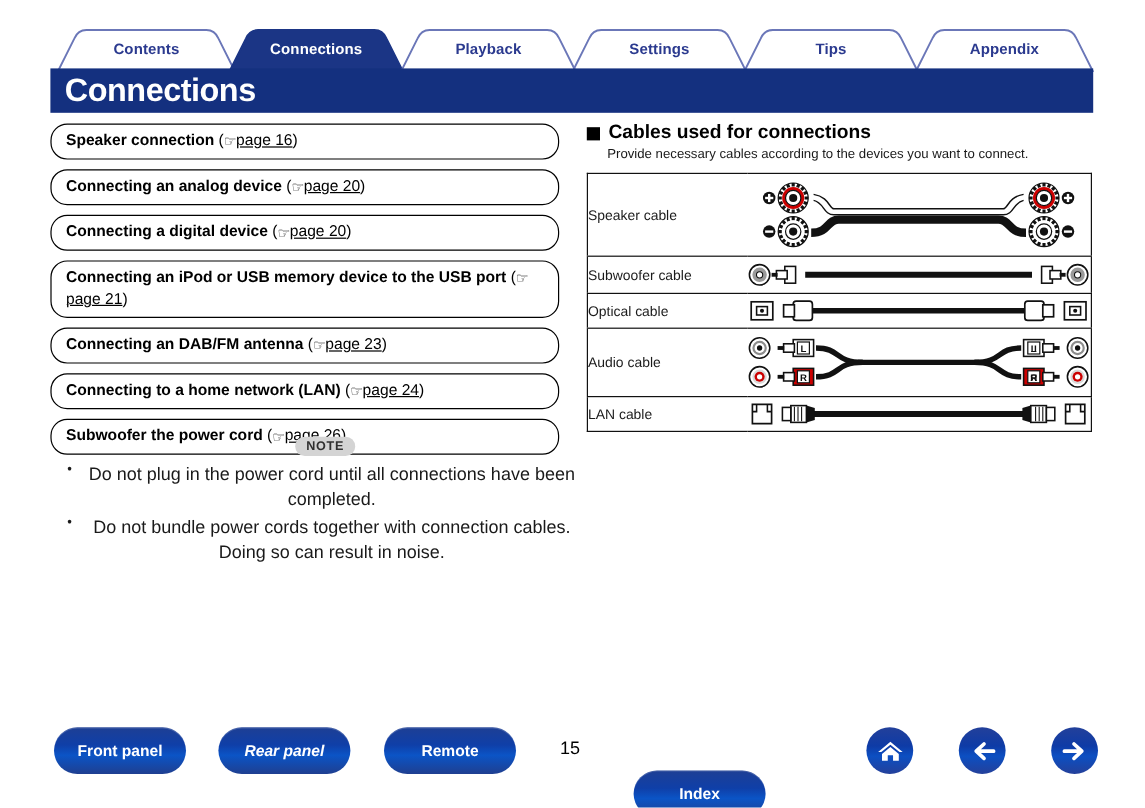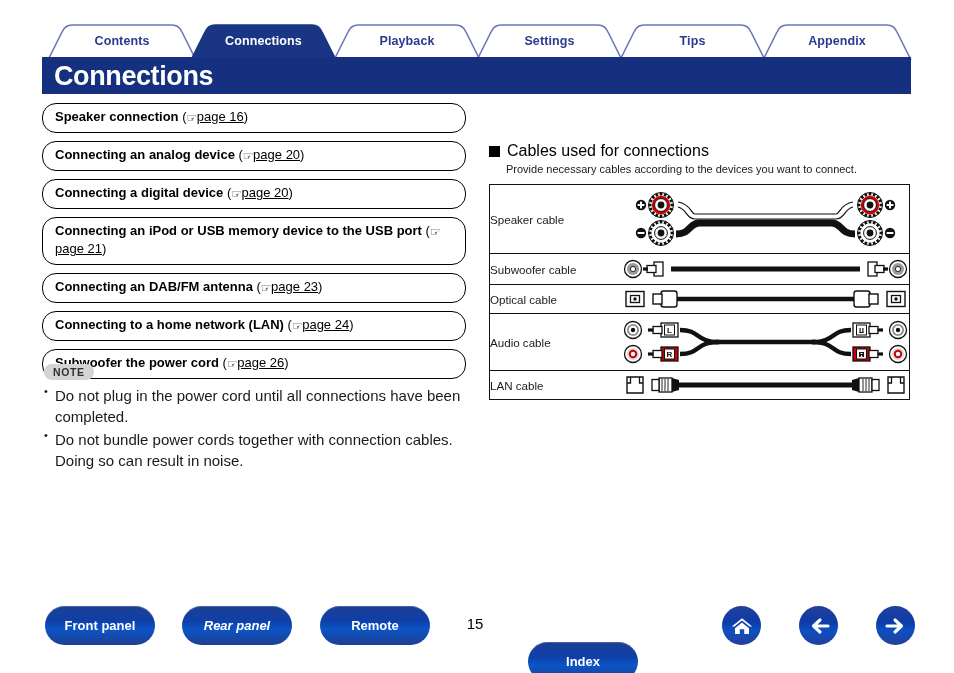--- a/index.html
+++ b/index.html
@@ -56,21 +56,21 @@
   .hand{
     font-family:"DejaVu Sans", sans-serif;
     font-size:12px;
     letter-spacing:-.5px;
     display:inline-block;
     transform:translateY(1px);
   }
   .pg{text-decoration:underline;}
 
   
-  #noteblock{position:absolute;left:44px;top:362px;width:430px;}
+  #noteblock{position:absolute;left:56px;top:362px;width:430px;text-align:center;}
   .note-badge{
     display:inline-block;
     background:#d4d4d4;
     color:#303030;
     border-radius:9px;
     font-size:10.5px;font-weight:bold;letter-spacing:.6px;
     padding:2px 9px 2px 9px;
   }
   .note-list{margin:5px 0 0 0;padding:0;list-style:none;}
   .note-list li{
@@ -82,21 +82,21 @@
     margin-bottom:1px;
   }
   .note-list li:before{
     content:"•";position:absolute;left:0;top:-1px;font-size:11px;
   }
 
   
   #rightcol{position:absolute;left:489px;top:102px;width:424px;}
   .sec-head{
     display:flex;align-items:center;gap:7px;
-    font-size:16px;font-weight:normal;color:#000;margin-top:40px;
+    font-size:16px;font-weight:bold;color:#000;
   }
   .sec-head .sq{
     width:11px;height:11px;background:#000;display:inline-block;
     flex:0 0 auto;transform:translateY(0px);
   }
   .sec-sub{
     margin-top:3px;margin-left:17px;
     font-size:11px;color:#1a1a1a;
   }
 

